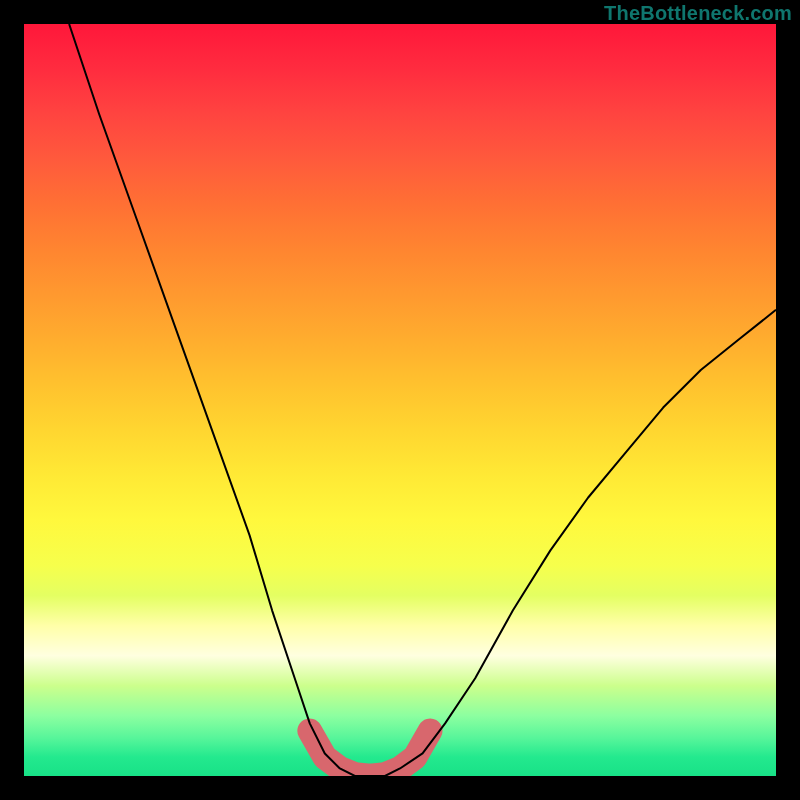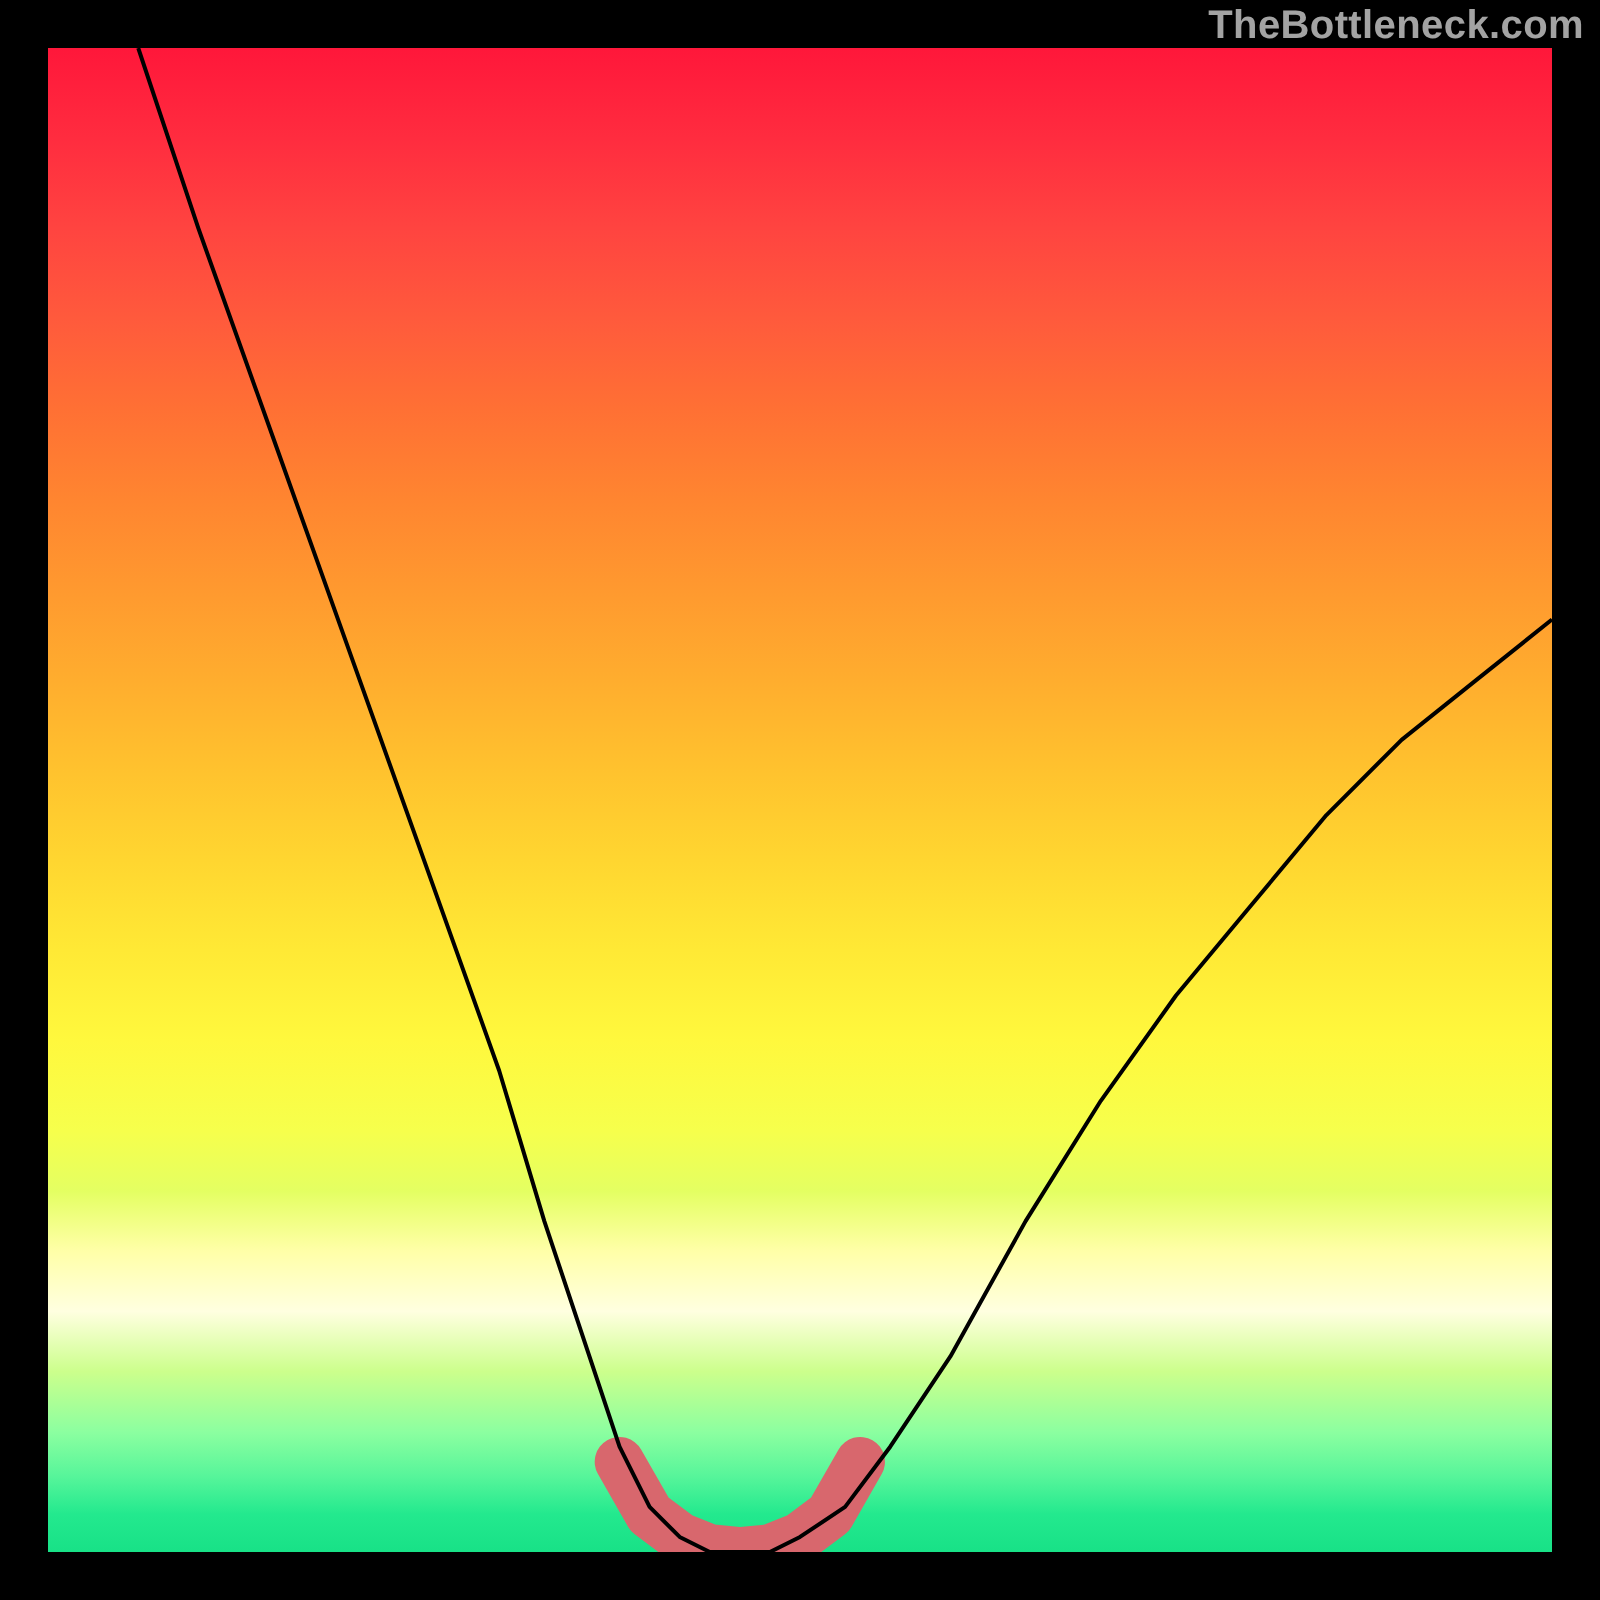--- a/index.html
+++ b/index.html
@@ -64,21 +64,21 @@
     width: 100%;
     height: 100%;
   }
   .watermark {
     position: absolute;
     top: 2px;
     right: 8px;
     font-family: Arial, Helvetica, sans-serif;
     font-size: 20px;
     font-weight: 600;
-    color: #a3a3a3;
+    color: #0f766e;
     letter-spacing: 0.2px;
     user-select: none;
   }
 </style>
 </head>
 <body>
 
 <div class="frame">
   <div class="plot-area">
     <div class="gradient-bg"></div>

